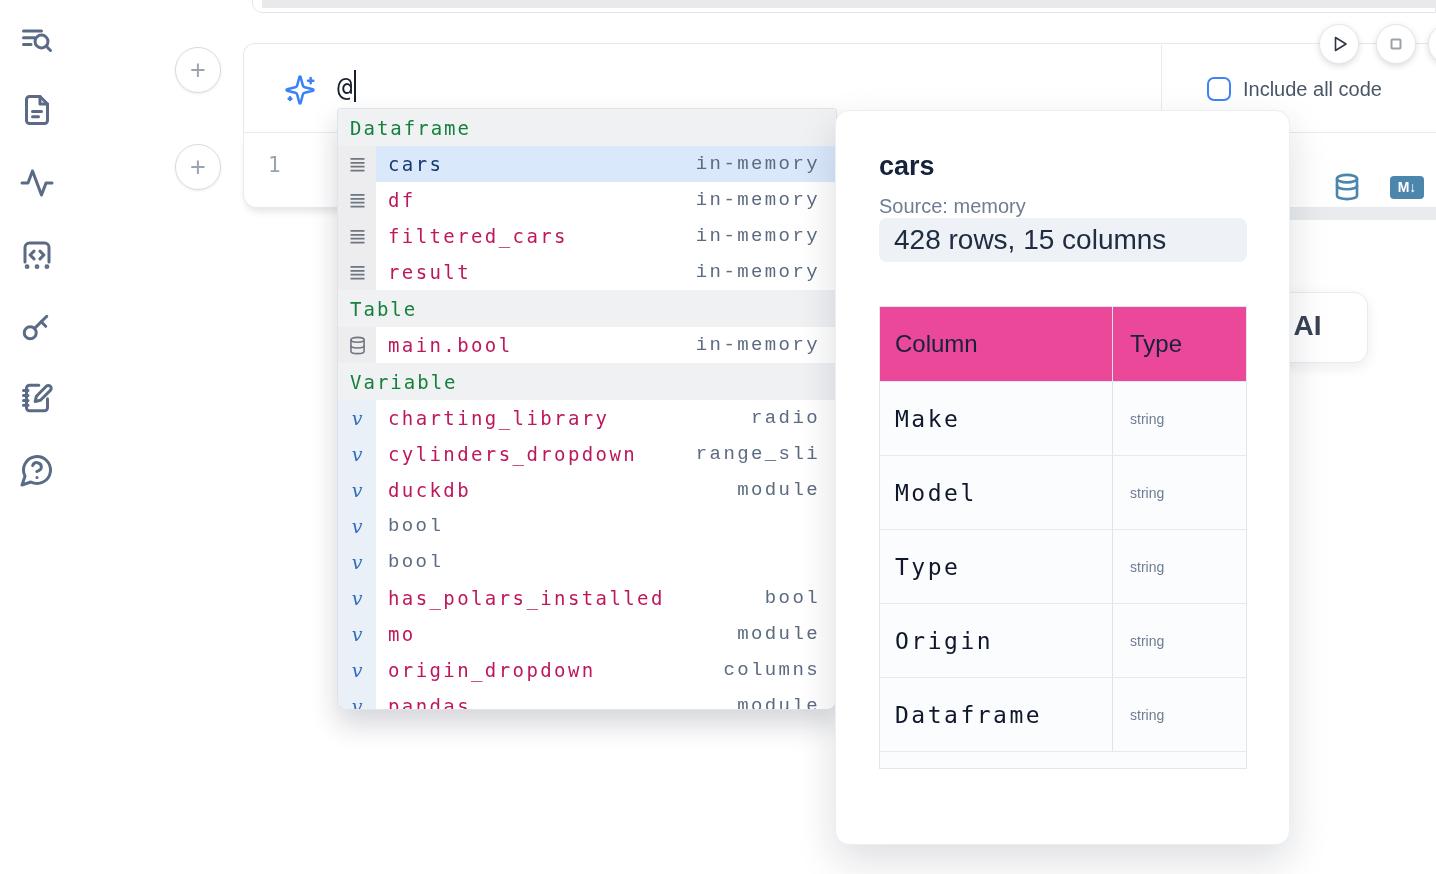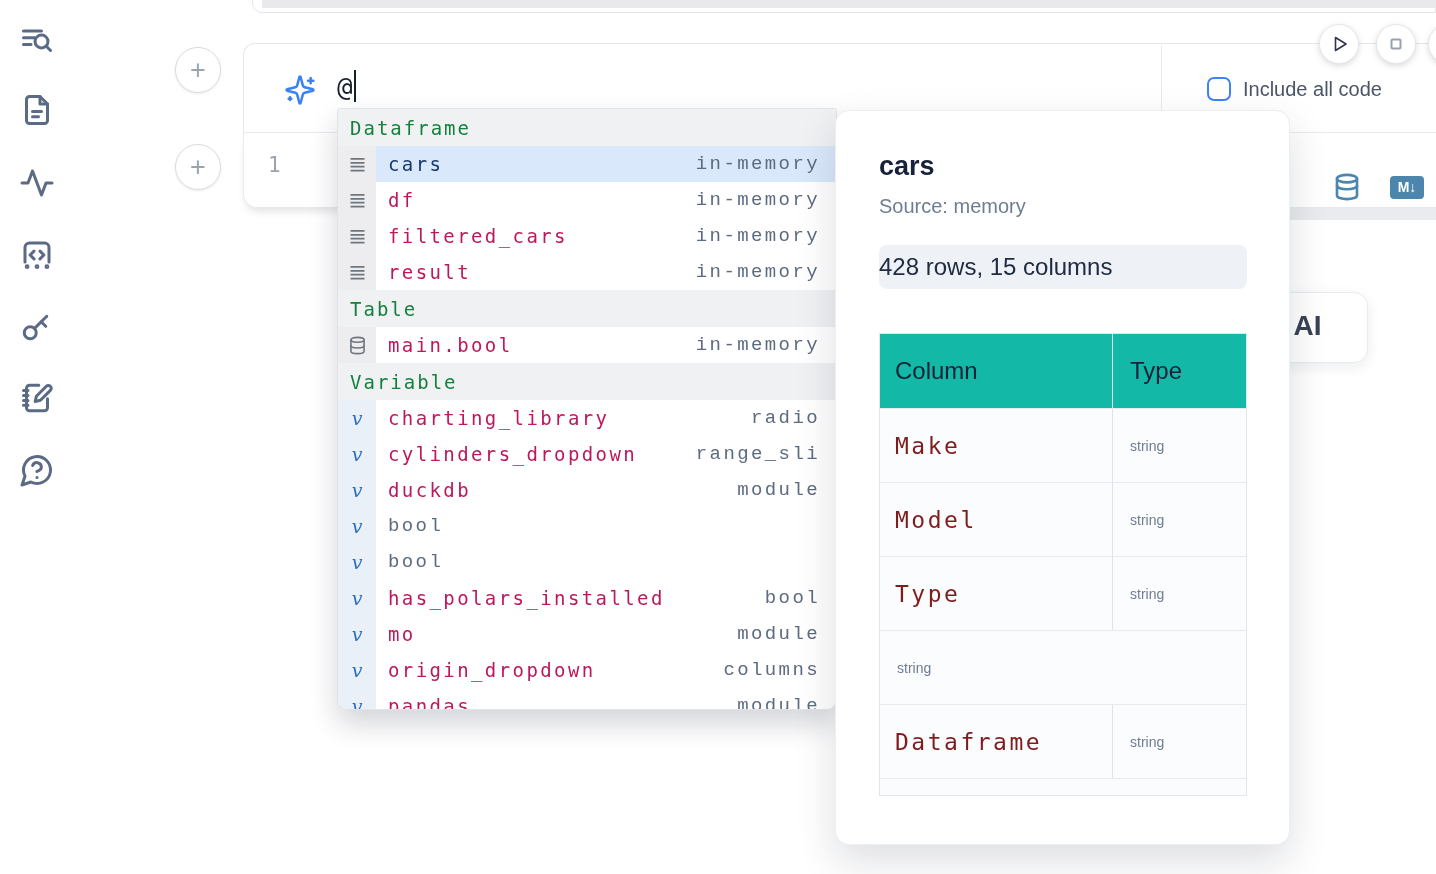--- a/index.html
+++ b/index.html
@@ -80,30 +80,30 @@
             border:1px solid #e8ebef; border-radius:14px; box-shadow:0 4px 14px rgba(15,23,42,.08);
             z-index:4; }
   .ai-box .ai-label { position:absolute; left:170px; top:17px; font-size:28px; font-weight:bold; color:#3a4356; }
 
   
   .panel { position:absolute; left:835px; top:110px; width:455px; height:735px; background:#fff;
            border:1px solid #eceef2; border-radius:14px; z-index:10;
            box-shadow:0 16px 40px rgba(15,23,42,.14); padding-left:43px; }
   .panel-title { margin-top:40px; font-size:27px; font-weight:bold; color:#16213a; }
   .panel-source { margin-top:13px; font-size:20px; color:#6e7d92; }
-  .shape-pill { margin-top:27px; width:368px; height:44px; background:#eef2f6; border-radius:8px;
-                display:flex; align-items:center; font-size:24px; color:#202c42; }
+  .shape-pill { width:368px; height:44px; background:#eef2f6; border-radius:8px;
+                display:flex; align-items:center; padding-left:15px; font-size:28px; color:#202c42; }
   .col-table { margin-top:44px; width:368px; border:1px solid #e1e6ed; max-height:463px; overflow:hidden; }
   .ct-row { display:flex; height:74px; background:#fbfcfd; border-top:1px solid #e6eaf0; }
-  .ct-row.head { background:#14b8a6; border-top:none; }
+  .ct-row.head { background:#ec4899; border-top:none; }
   .ct-c1 { width:233px; flex:none; border-right:1px solid #dde3ea; display:flex; align-items:center; padding-left:15px; }
   .ct-c2 { flex:1; display:flex; align-items:center; padding-left:17px; }
   .ct-row.head .ct-c1, .ct-row.head .ct-c2 { font-size:24px; color:#16213a; }
   .ct-name { font-family:"DejaVu Sans Mono","Liberation Mono",monospace; font-size:23px;
-             letter-spacing:2.5px; color:#7f1d1d; }
+             letter-spacing:2.5px; color:#0f172a; }
   .ct-type { font-size:14px; color:#6e7d92; }
 </style>
 </head>
 <body>
 
 <div id="canvas">
 
   <div class="sidebar">
     <div class="side-btn" style="top:21px">
       <svg viewBox="0 0 24 24" fill="none" stroke="currentColor" stroke-width="2" stroke-linecap="round" stroke-linejoin="round">
@@ -387,20 +387,23 @@
         </div>
         <div class="ct-row">
           <div class="ct-c1">
             <span class="ct-name">Type</span>
           </div>
           <div class="ct-c2">
             <span class="ct-type">string</span>
           </div>
         </div>
         <div class="ct-row">
+          <div class="ct-c1">
+            <span class="ct-name">Origin</span>
+          </div>
           <div class="ct-c2">
             <span class="ct-type">string</span>
           </div>
         </div>
         <div class="ct-row">
           <div class="ct-c1">
             <span class="ct-name">Dataframe</span>
           </div>
           <div class="ct-c2">
             <span class="ct-type">string</span>

